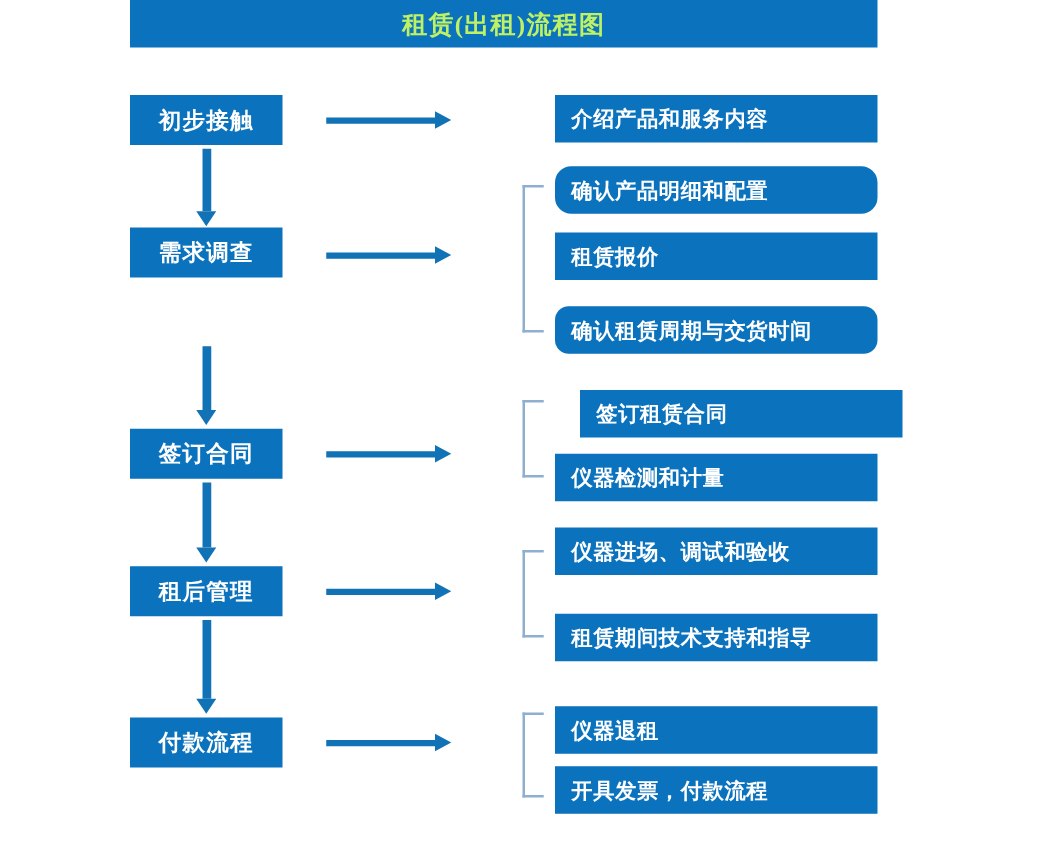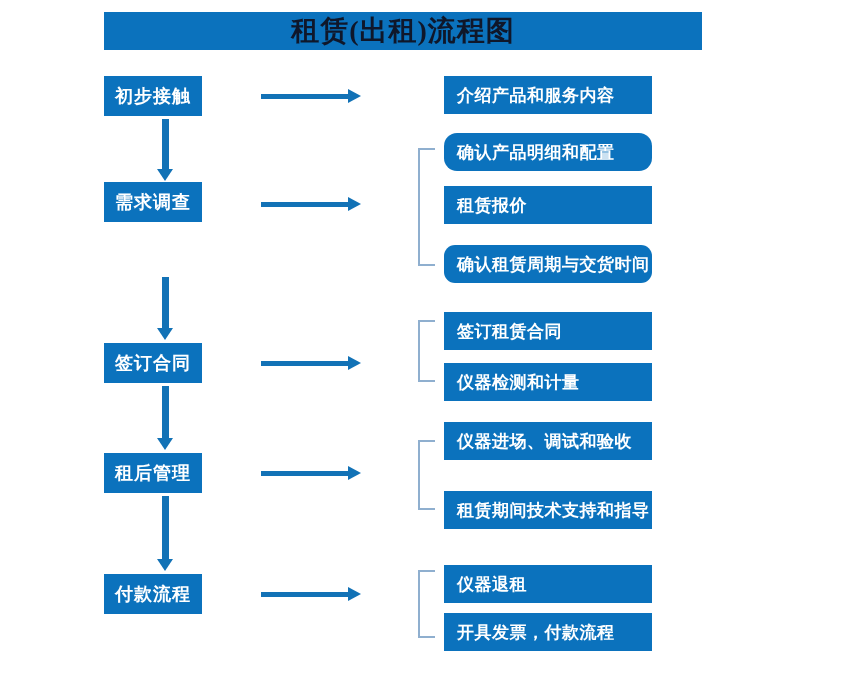--- a/index.html
+++ b/index.html
@@ -13,51 +13,51 @@
   #canvas {
     position: relative;
     width: 844px;
     height: 688px;
     background: #ffffff;
     overflow: hidden;
   }
   .title-bar {
     position: absolute;
     left: 104px;
-    top: 12px;
+    top: 0;
     width: 598px;
     height: 38px;
     background: #0B72BD;
-    color: #0f172a;
-    font-size: 28px;
+    color: #bef264;
+    font-size: 20px;
     font-weight: bold;
     display: flex;
     align-items: center;
     justify-content: center;
     letter-spacing: 1px;
   }
   .box {
     position: absolute;
     background: #0B72BD;
     color: #ffffff;
     font-weight: bold;
     display: flex;
     align-items: center;
     box-sizing: border-box;
   }
   .box.left {
-    width: 98px;
+    width: 122px;
     height: 40px;
     font-size: 18px;
     justify-content: center;
     letter-spacing: 1px;
   }
   .box.right {
     left: 444px;
-    width: 208px;
+    width: 258px;
     height: 38px;
     font-size: 17px;
     justify-content: flex-start;
     padding-left: 13px;
     letter-spacing: 0.5px;
   }
   
   .h-arrow {
     position: absolute;
     height: 14px;
@@ -177,21 +177,21 @@
   <div class="bracket" style="top:570px; height:68px;"></div>
 
   <div class="box right" style="top:76px;">介绍产品和服务内容</div>
 
   <div class="box right" style="top:133px;border-radius:13px;">确认产品明细和配置</div>
 
   <div class="box right" style="top:186px;">租赁报价</div>
 
   <div class="box right" style="top:245px;border-radius:11px;">确认租赁周期与交货时间</div>
 
-  <div class="box right" style="top:312px;">签订租赁合同</div>
+  <div class="box right" style="top:312px;margin-left:20px;">签订租赁合同</div>
 
   <div class="box right" style="top:363px;">仪器检测和计量</div>
 
   <div class="box right" style="top:422px;">仪器进场、调试和验收</div>
 
   <div class="box right" style="top:565px;">仪器退租</div>
 
   <div class="box right" style="top:491px;">租赁期间技术支持和指导</div>
 
   <div class="box right" style="top:613px;">开具发票，付款流程</div>

